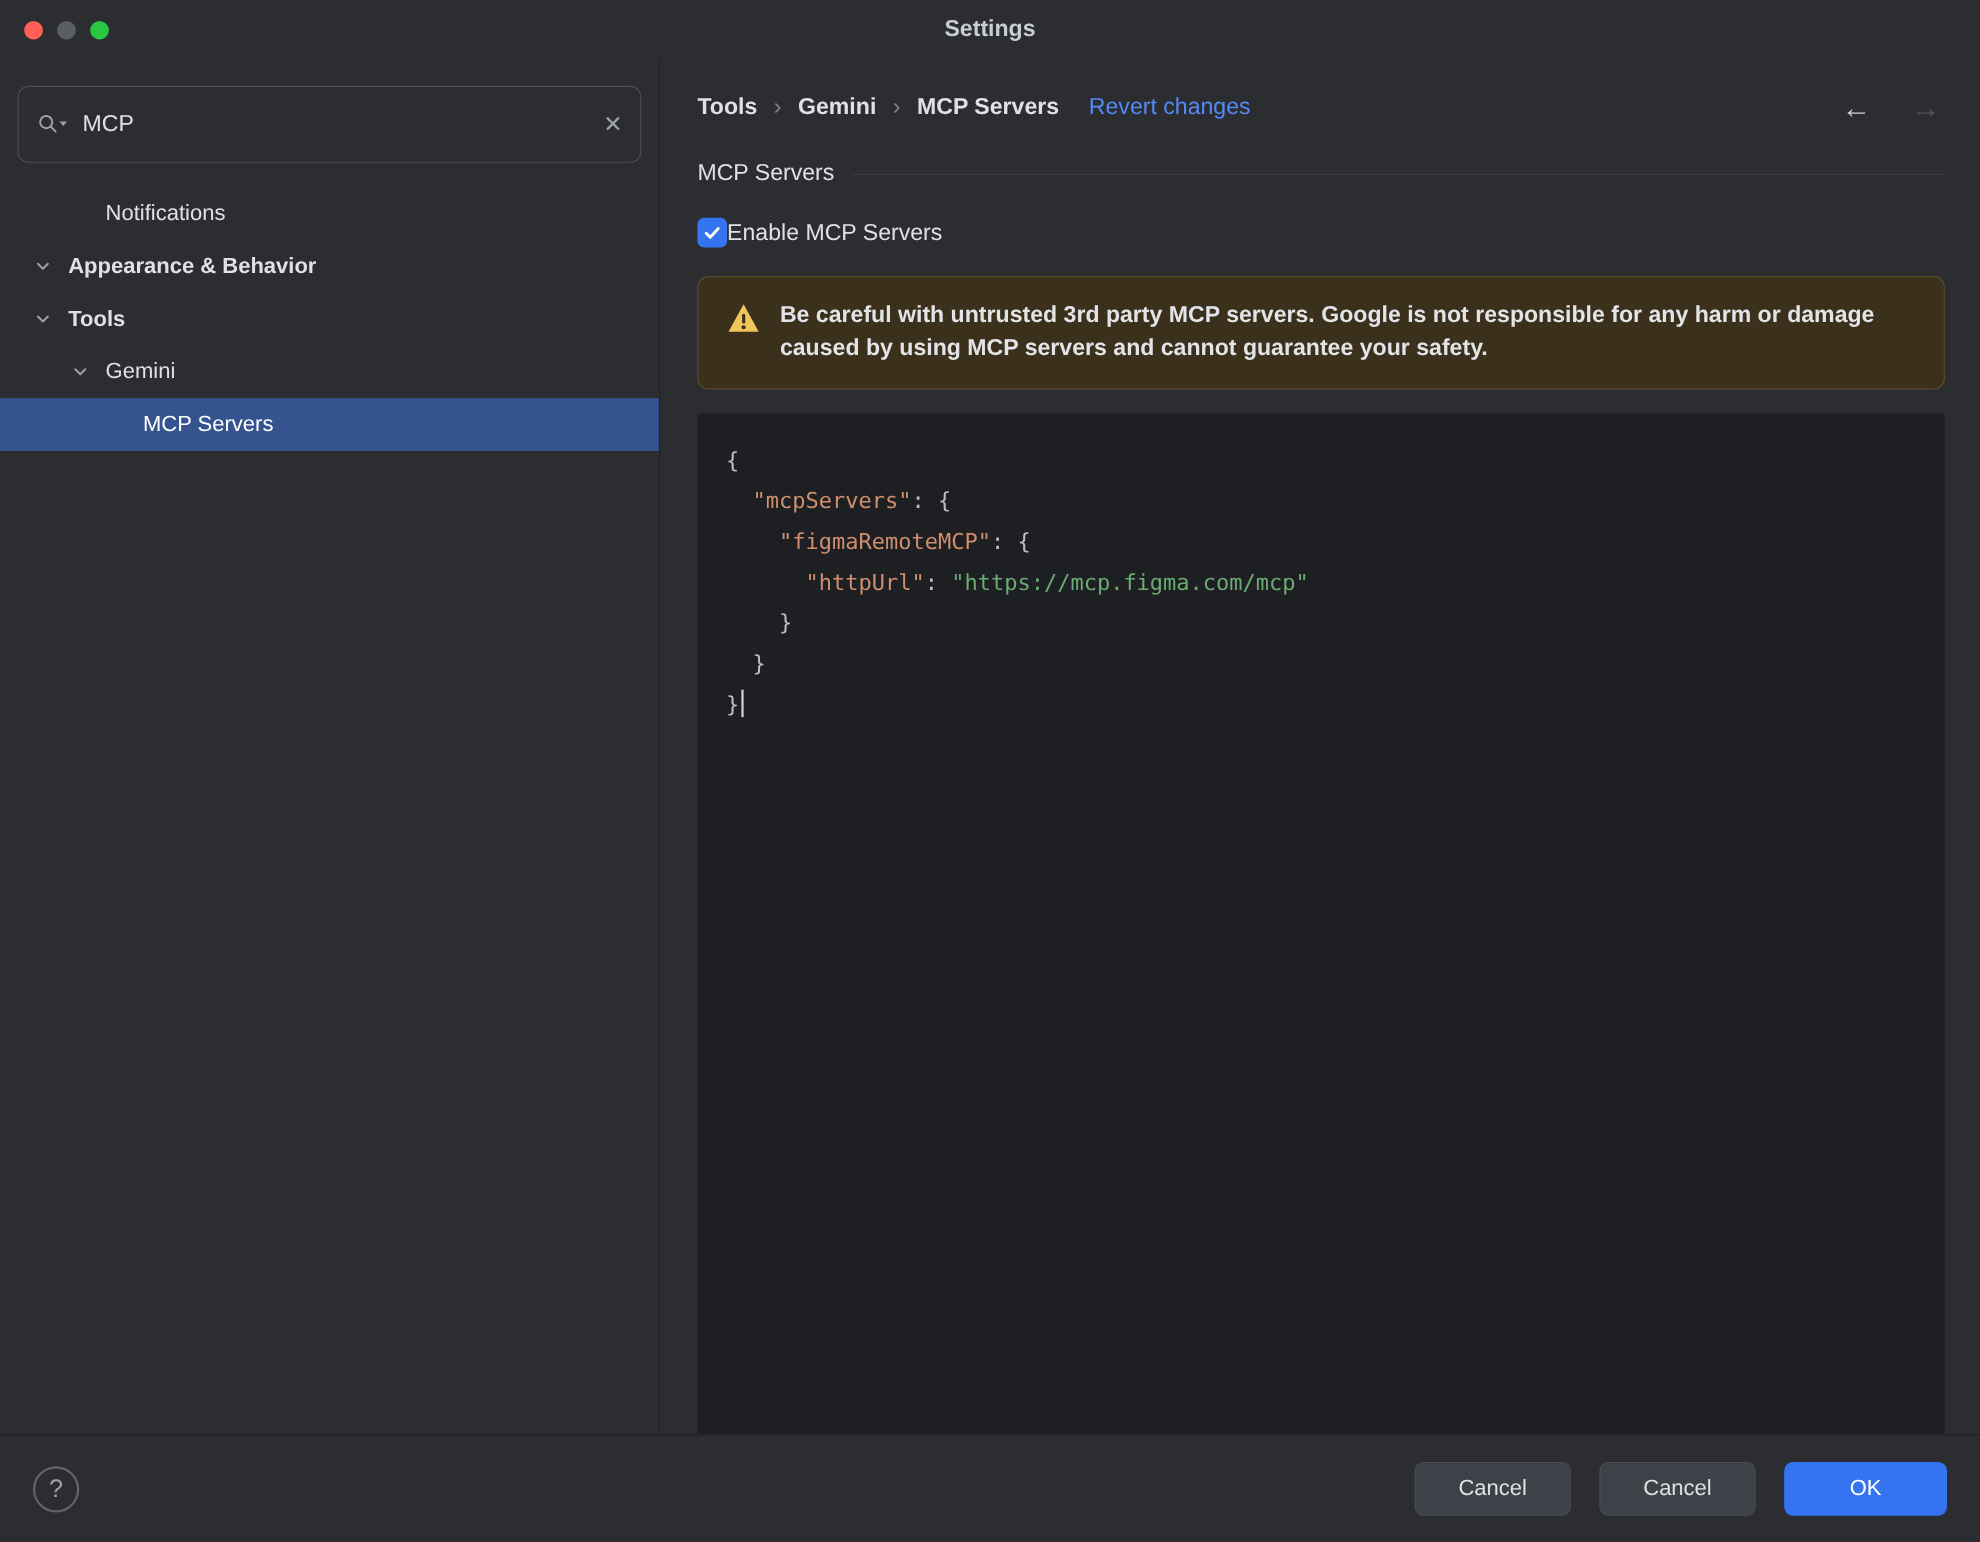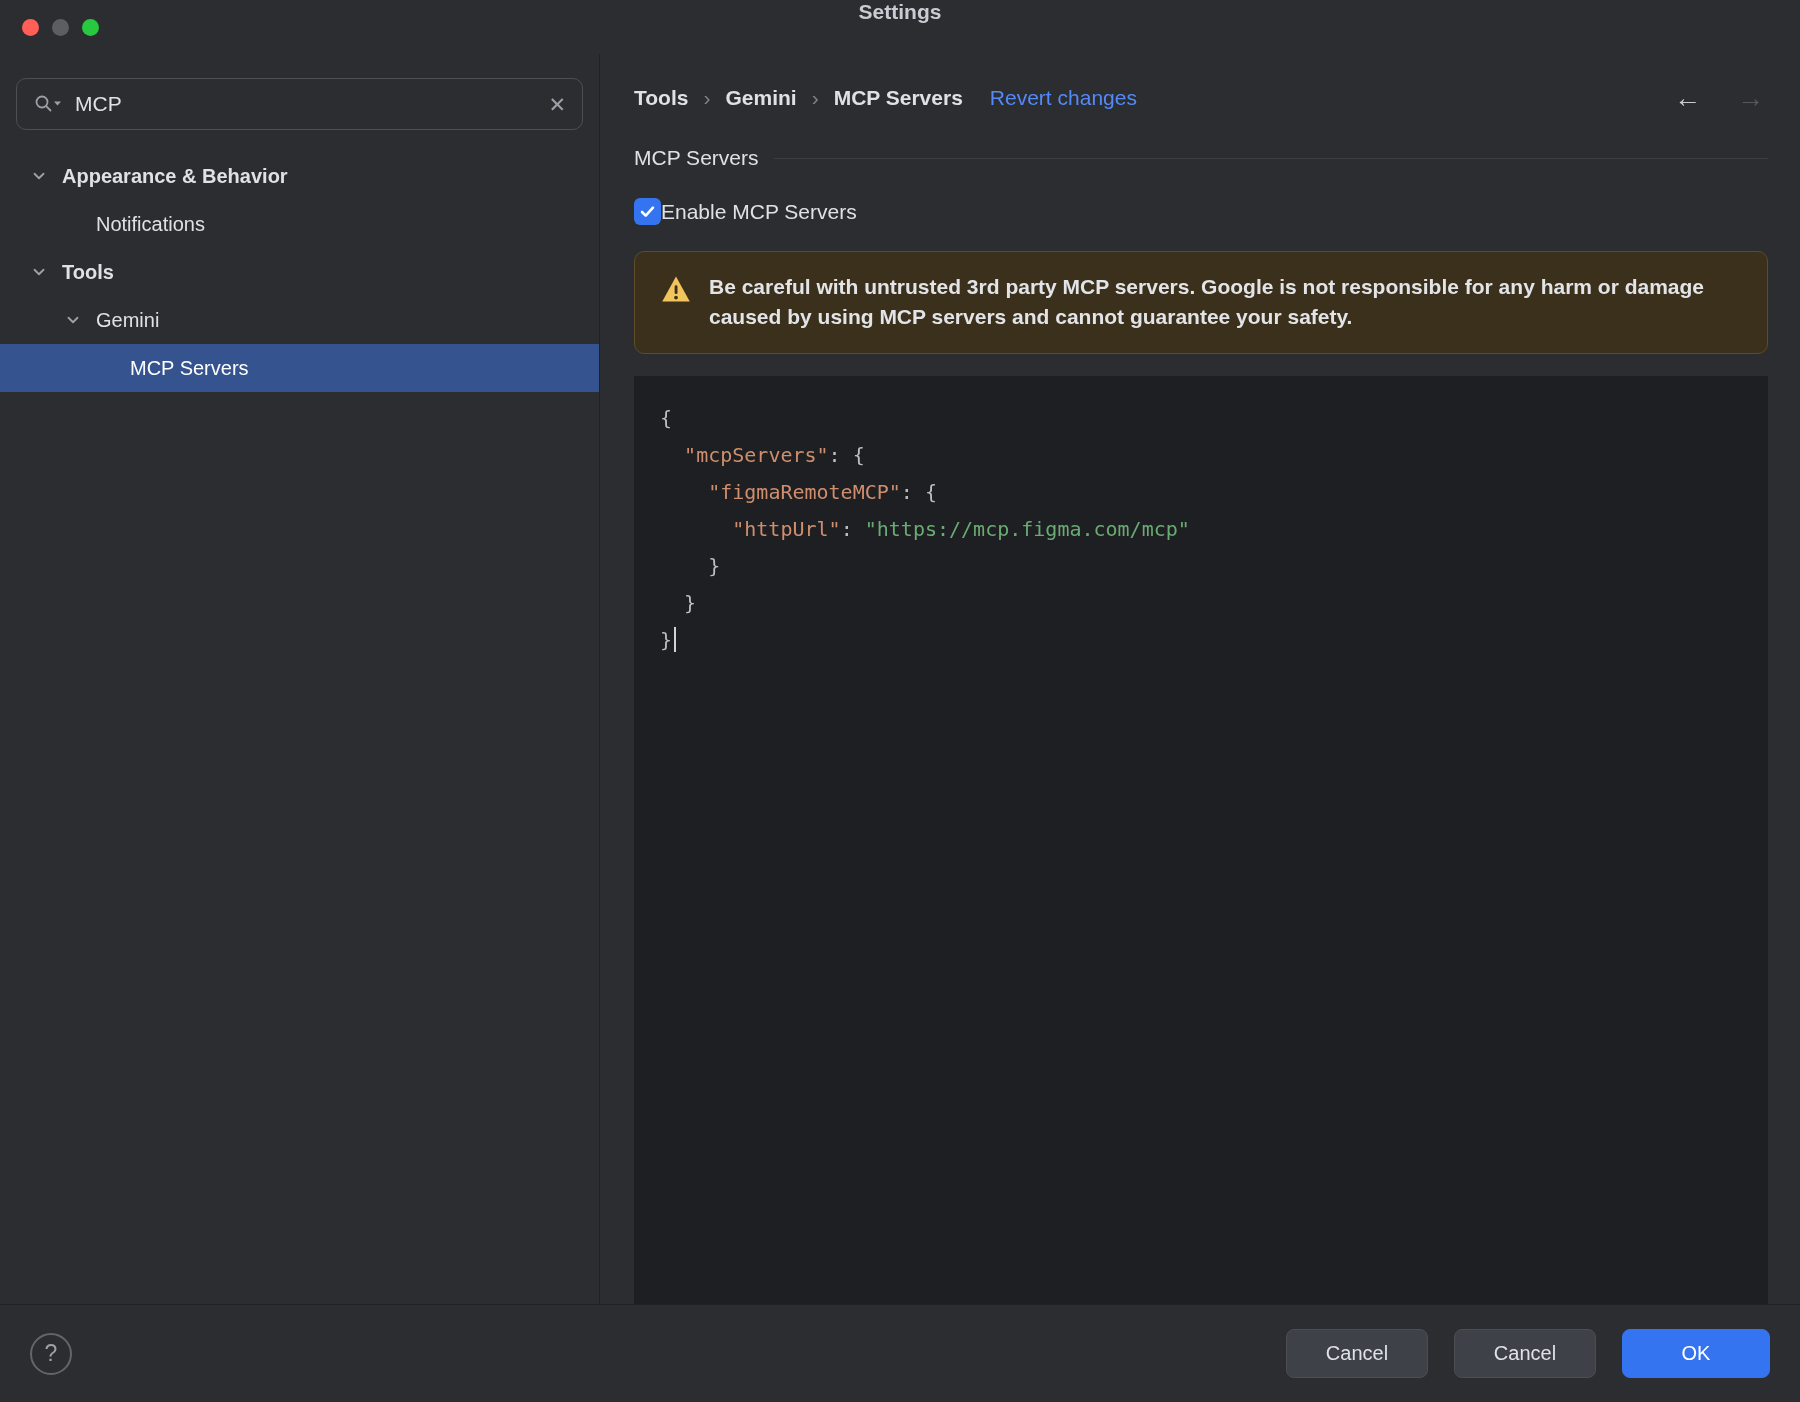--- a/index.html
+++ b/index.html
@@ -14,33 +14,33 @@
     --tok-p:#bcbec4;
   }
   *{margin:0;padding:0;box-sizing:border-box;}
   html,body{width:1800px;height:1402px;}
   body{
     background:#2b2d30;color:#dfe1e5;
     font-family:"Liberation Sans",sans-serif;
     overflow:hidden;display:flex;flex-direction:column;
   }
   
-  .titlebar{flex:0 0 54px;position:relative;display:flex;align-items:flex-start;justify-content:center;}
+  .titlebar{flex:0 0 54px;position:relative;display:flex;align-items:center;justify-content:center;}
   .traffic{position:absolute;left:22px;top:0;height:100%;display:flex;align-items:center;gap:13px;}
   .dot{width:17px;height:17px;border-radius:50%;display:inline-block;cursor:pointer;}
   .dot.red{background:#ff5f57;}
   .dot.gray{background:#5b5e63;}
   .dot.green{background:#28c840;}
   .title{font-size:21px;font-weight:700;color:#c9ccd3;}
   
   .content{flex:1 1 auto;display:flex;min-height:0;}
   .sidebar{flex:0 0 600px;border-right:1px solid #1f2124;display:flex;flex-direction:column;min-height:0;}
   .main{flex:1 1 auto;display:flex;flex-direction:column;padding:22px 32px 0 34px;min-width:0;min-height:0;}
   
-  .searchbox{margin:24px 16px 0 16px;height:52px;border:1px solid #4c4f55;border-radius:10px;
+  .searchbox{margin:24px 16px 0 16px;height:70px;border:1px solid #4c4f55;border-radius:10px;
     display:flex;align-items:center;padding:0 16px;gap:12px;background:#2b2d30;}
   .search-icon{display:flex;align-items:center;}
   .search-input{flex:1;background:transparent;border:none;outline:none;color:#dfe1e5;
     font-size:21px;font-family:inherit;min-width:0;}
   .clear-icon{color:#9da0a8;font-size:21px;cursor:pointer;line-height:1;}
   
   .tree{margin-top:22px;}
   .tree-row{height:48px;display:flex;align-items:center;font-size:20px;color:#dfe1e5;cursor:pointer;}
   .tree-row.bold{font-weight:700;}
   .tree-row.selected{background:var(--selection);color:#ffffff;}
@@ -110,30 +110,30 @@
         <svg width="30" height="22" viewBox="0 0 30 22">
           <circle cx="9" cy="9" r="5.5" stroke="#9da0a8" stroke-width="1.8" fill="none"></circle>
           <line x1="13.2" y1="13.2" x2="17.5" y2="17.5" stroke="#9da0a8" stroke-width="1.8" stroke-linecap="round"></line>
           <path d="M21 8.5 h7 l-3.5 4 z" fill="#9da0a8"></path>
         </svg>
       </span>
       <input class="search-input" value="MCP" style="">
       <span class="clear-icon">✕</span>
     </div>
     <nav class="tree">
+        <div class="tree-row" style="padding-left: 96px;">
+          <span class="tree-label">Notifications</span>
+        </div>
         <div class="tree-row bold" style="padding-left: 30px;">
           <span class="chev-wrap">
             <svg width="18" height="18" viewBox="0 0 16 16">
               <path d="M4 6 l4 4 4 -4" fill="none" stroke="#9da0a8" stroke-width="1.6" stroke-linecap="round" stroke-linejoin="round"></path>
             </svg>
           </span>
           <span class="tree-label">Appearance &amp; Behavior</span>
-        </div>
-        <div class="tree-row" style="padding-left: 96px;">
-          <span class="tree-label">Notifications</span>
         </div>
         <div class="tree-row bold" style="padding-left: 30px;">
           <span class="chev-wrap">
             <svg width="18" height="18" viewBox="0 0 16 16">
               <path d="M4 6 l4 4 4 -4" fill="none" stroke="#9da0a8" stroke-width="1.6" stroke-linecap="round" stroke-linejoin="round"></path>
             </svg>
           </span>
           <span class="tree-label">Tools</span>
         </div>
         <div class="tree-row" style="padding-left: 64px;">

